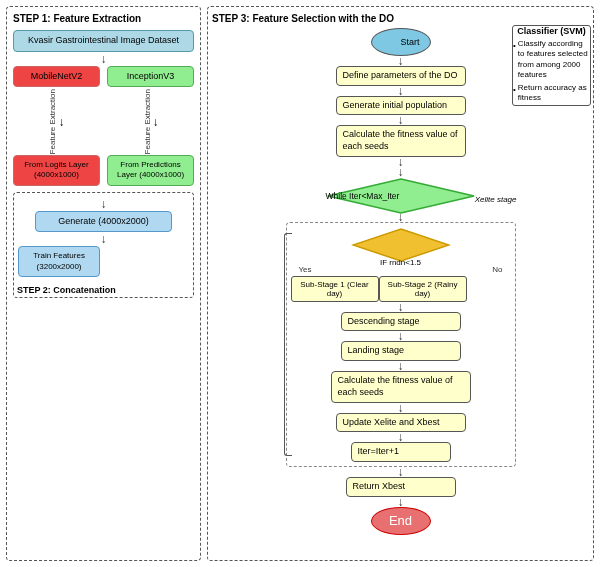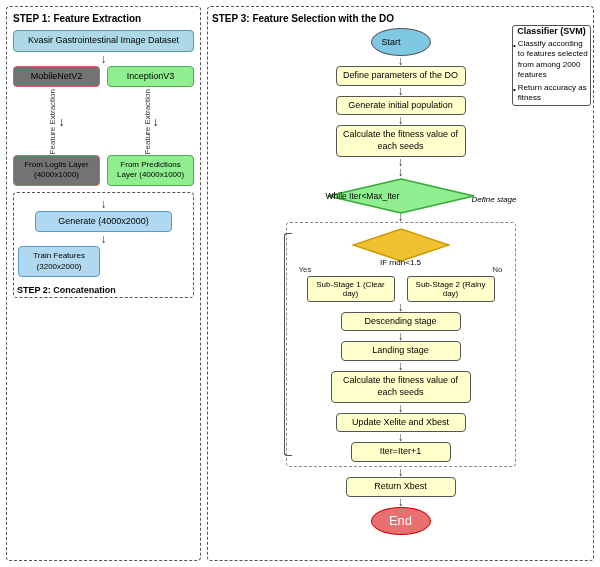--- a/index.html
+++ b/index.html
@@ -35,21 +35,21 @@
     .box {
       border: 1.5px solid #555;
       border-radius: 4px;
       text-align: center;
       padding: 4px 3px;
       background: #fff;
       font-size: 9px;
       line-height: 1.3;
     }
     .box-blue { background: #add8e6; border-color: #5599aa; }
-    .box-pink { background: #737373; border-color: #cc6666; }
+    .box-pink { background: #ef4444; border-color: #cc6666; }
     .box-green { background: #90ee90; border-color: #55aa55; }
     .box-lightblue { background: #b0d8f0; border-color: #5599cc; }
     .arrow-down {
       display: flex;
       justify-content: center;
       align-items: center;
       height: 14px;
       font-size: 12px;
       color: #333;
     }
@@ -95,39 +95,38 @@
     }
     .right-step-label {
       font-weight: bold;
       font-size: 10px;
       align-self: flex-start;
       margin-bottom: 4px;
     }
     .flow-box {
       border: 1.5px solid #555;
       border-radius: 4px;
-      text-align: center;
       padding: 3px 6px;
       background: #ffffcc;
       font-size: 9px;
       line-height: 1.3;
       width: 130px;
     }
     .flow-oval {
       border: 1.5px solid #555;
       border-radius: 50%;
       text-align: center;
       padding: 4px 10px;
       background: #7ec8e3;
       font-size: 9px;
       width: 60px;
       height: 28px;
       display: flex;
       align-items: center;
-      justify-content: flex-start;
+      justify-content: flex-end;
     }
     .flow-oval-red {
       border: 1.5px solid #cc0000;
       border-radius: 50%;
       text-align: center;
       padding: 4px 10px;
       background: #e87070;
       font-size: 13px;
       width: 60px;
       height: 28px;
@@ -174,23 +173,22 @@
       border-radius: 4px;
       padding: 4px;
       width: 230px;
       display: flex;
       flex-direction: column;
       align-items: center;
       position: relative;
     }
     .substage-row {
       display: flex;
-      gap: 12px;
+      gap: 0;
       width: 100%;
-      justify-content: center;
     }
     .substage-box {
       border: 1.5px solid #555;
       border-radius: 3px;
       background: #ffffcc;
       font-size: 8px;
       padding: 3px 4px;
       text-align: center;
       width: 88px;
     }
@@ -297,21 +295,21 @@
       <div class="flow-arrow">↓</div>
 
       <div style="position:relative;display:flex;align-items:center;justify-content:flex-start;width:150px;height:38px;">
         <svg width="150" height="38" style="position:absolute;top:0;left:0;">
           <polygon points="75,2 148,19 75,36 2,19" fill="#90ee90" stroke="#33aa33" stroke-width="1.5"></polygon>
         </svg>
         <span style="position:relative;z-index:1;font-size:8.5px;text-align:center;">While Iter&lt;Max_Iter</span>
       </div>
 
       <div style="position:relative;width:240px;display:flex;justify-content:flex-end;margin-top:-20px;margin-bottom:8px;">
-        <span style="font-size:8px;font-style:italic;margin-right:4px;">Define stage</span>
+        <span style="font-size:8px;font-style:italic;margin-right:4px;">Xelite stage</span>
       </div>
 
       <div class="flow-arrow">↓</div>
 
       <div class="dashed-loop-box" style="position:relative;">
 
         <div style="position:relative;display:flex;align-items:center;justify-content:center;width:100px;height:36px;">
           <svg width="100" height="36" style="position:absolute;top:0;left:0;">
             <polygon points="50,2 98,18 50,34 2,18" fill="#f0c030" stroke="#cc9900" stroke-width="1.5"></polygon>
           </svg>

